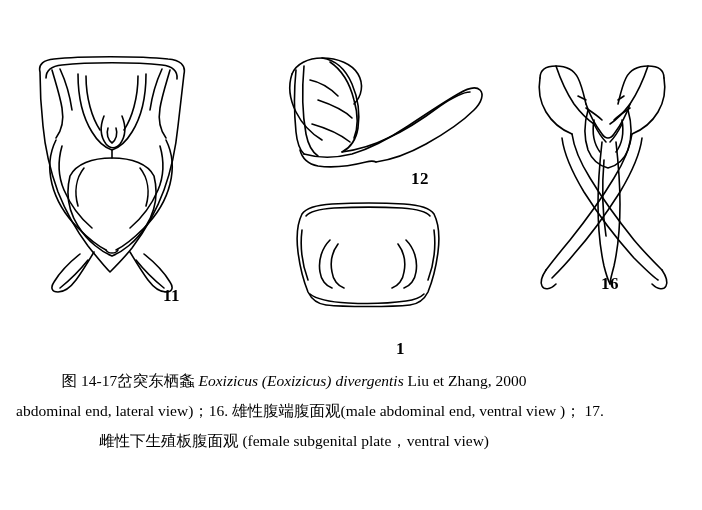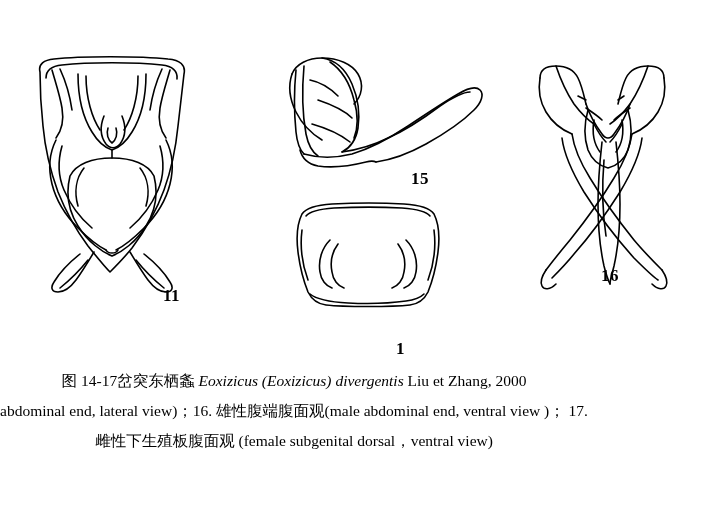--- a/index.html
+++ b/index.html
@@ -28,39 +28,40 @@
   .fig-label {
     position: absolute;
     font-family: "Liberation Serif", serif;
     font-weight: bold;
     font-size: 17px;
     letter-spacing: 0.5px;
     color: #000;
   }
   #label-14 { left: 163px; top: 286px; }
   #label-15 { left: 411px; top: 169px; }
-  #label-16 { left: 601px; top: 266px; }
+  #label-16 { left: 601px; top: 274px; }
   #label-17 { left: 396px; top: 339px; }
 
   #caption-block {
     position: absolute;
     left: 0;
     top: 366px;
     width: 588px;
     text-align: center;
   }
   .cap-line {
     font-family: "Liberation Serif", serif;
     font-size: 15.5px;
     line-height: 30px;
     color: #000;
     white-space: nowrap;
   }
   .cap-line.wide {
     letter-spacing: 0px;
+    margin-left: 16px;
   }
   .it {
     font-style: italic;
   }
 </style>
 </head>
 <body>
 
 <div id="figure-area">
   <svg width="702" height="360" viewBox="0 0 702 360" xmlns="http://www.w3.org/2000/svg">
@@ -217,22 +218,22 @@
         <path d="M406,240 C414,248 418,260 416,272 C415,280 410,286 404,288"></path>
         <path d="M398,244 C404,252 406,262 404,272 C403,280 398,286 392,288"></path>
 
         <path d="M302,230 C300,246 302,264 308,280"></path>
         <path d="M434,230 C436,246 434,264 428,280"></path>
       </g>
     </g>
   </svg>
 
   <div class="fig-label" id="label-14">11</div>
-  <div class="fig-label" id="label-15">15</div>
+  <div class="fig-label" id="label-15">12</div>
   <div class="fig-label" id="label-16">16</div>
   <div class="fig-label" id="label-17">1</div>
 </div>
 
 <div id="caption-block">
   <div class="cap-line"><span>图 14-17岔突东栖螽 </span><span class="it">Eoxizicus (Eoxizicus) divergentis</span><span> Liu et Zhang, 2000</span></div>
   <div class="cap-line wide">abdominal end, lateral view)；16.  雄性腹端腹面观(male abdominal end, ventral view )；  17.</div>
-  <div class="cap-line">雌性下生殖板腹面观 (female subgenital dorsal，ventral view)</div>
+  <div class="cap-line">雌性下生殖板腹面观 (female subgenital plate，ventral view)</div>
 </div>
 
 </body></html>

